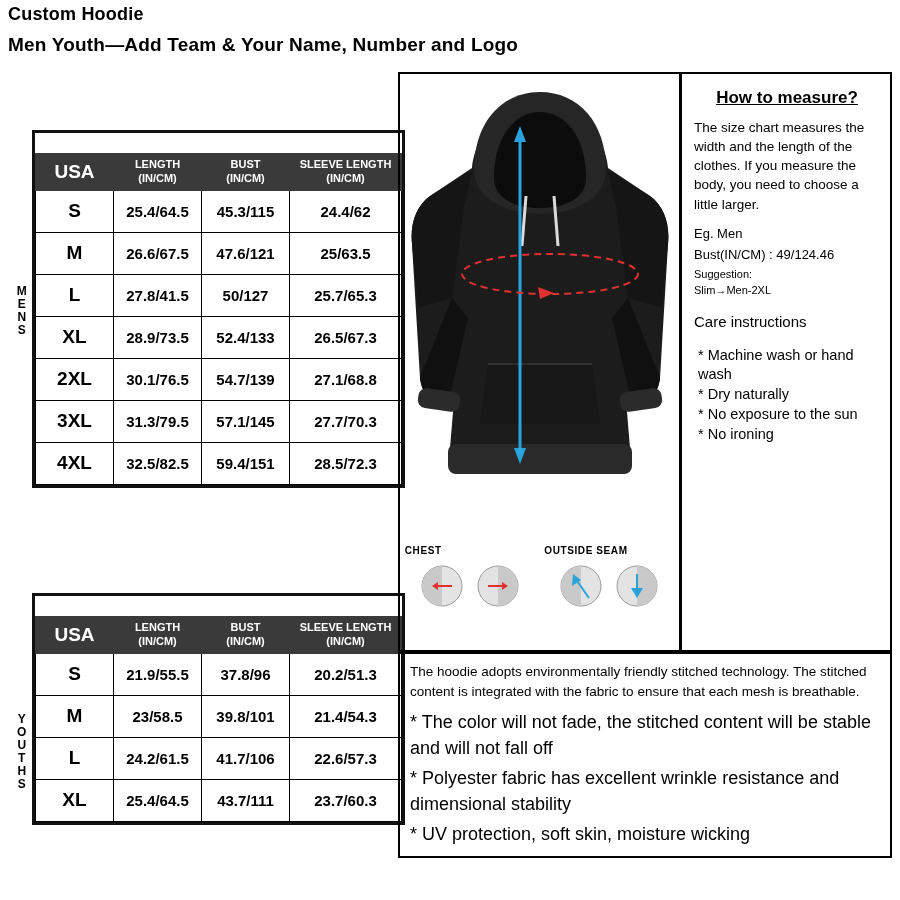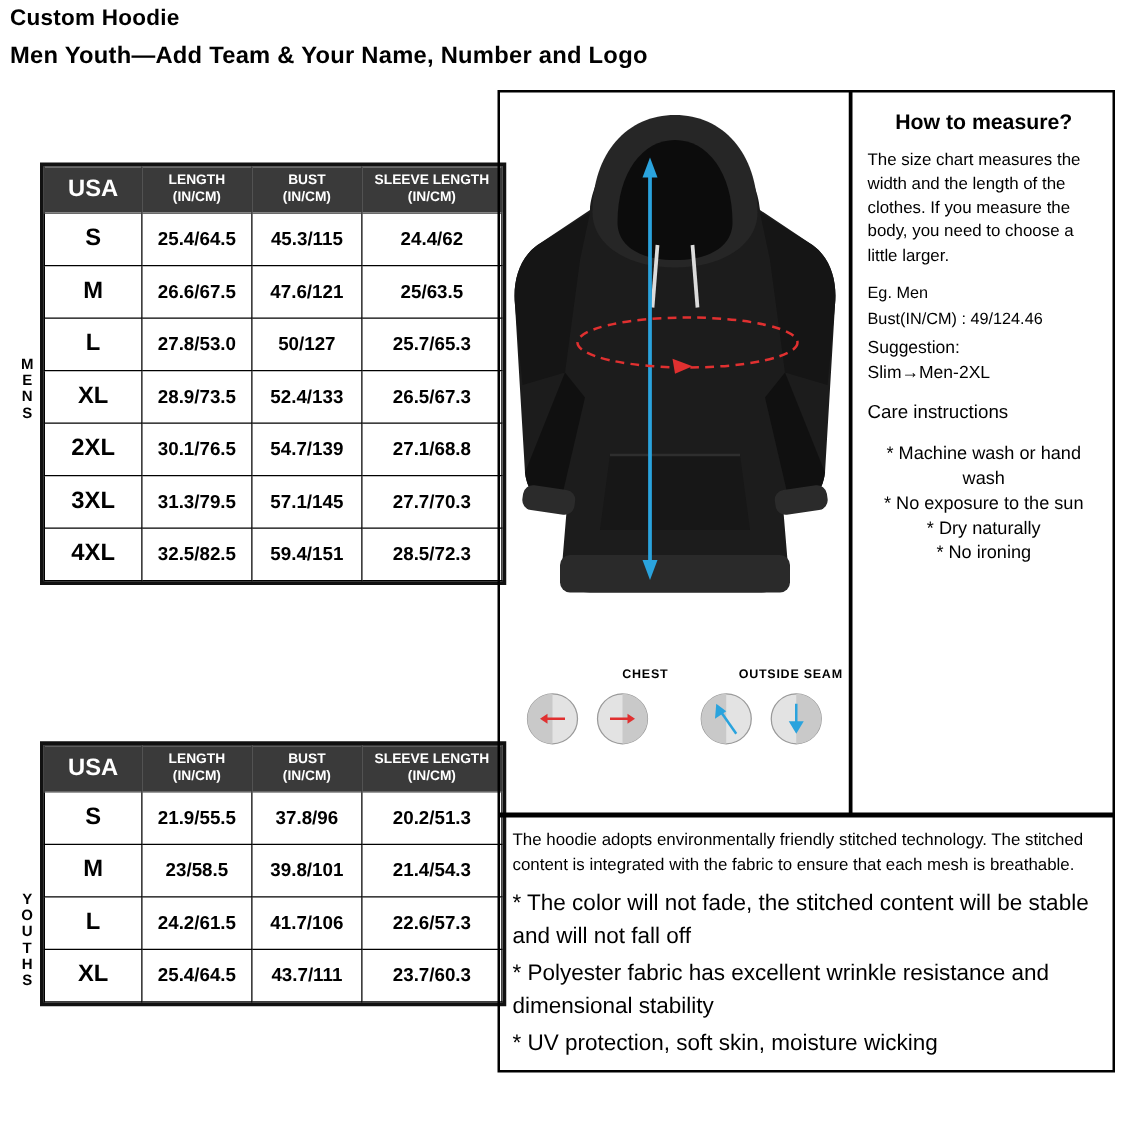--- a/index.html
+++ b/index.html
@@ -37,20 +37,21 @@
     line-height: 13px;
     letter-spacing: .5px;
   }
   .vlabel.mens { top: 155px; }
   .vlabel.youths { top: 120px; }
 
   table.size {
     border-collapse: collapse;
     width: 366px;
     table-layout: fixed;
+    margin-top: 20px;
   }
   table.size th, table.size td {
     border: 1px solid #000;
     text-align: center;
     vertical-align: middle;
   }
   table.size thead th {
     background: #3a3a3a;
     color: #fff;
     border-color: #3a3a3a;
@@ -87,34 +88,34 @@
 
   
   .hood-wrap { position: absolute; inset: 0; overflow: hidden; }
   .hoodie-svg { position: absolute; left: 2px; top: 4px; }
 
   .arrow-line { stroke: #2aa3dd; stroke-width: 3; }
   .dash-ellipse { stroke: #e03030; stroke-width: 2; fill: none; stroke-dasharray: 7 5; }
 
   .legend { position: absolute; left: 0; top: 460px; width: 100%; }
   .legend-row { display: flex; justify-content: space-around; }
-  .legend-item { text-align: right; width: 130px; }
+  .legend-item { text-align: left; width: 130px; margin-top: 11px; }
   .legend-label { font-size: 10px; font-weight: bold; letter-spacing: .6px; margin-bottom: 8px; }
   .circles { display: flex; justify-content: center; gap: 12px; }
 
   
   .panel-measure .inner { padding: 10px 10px 0 12px; }
   .measure-title {
-    font-size: 17px; font-weight: bold; text-align: center; margin: 4px 0 10px;
+    font-size: 17px; font-weight: bold; text-align: center; margin: 4px 0 10px; text-decoration: underline;
   }
   .measure-para { font-size: 13.5px; line-height: 1.42; margin: 0 0 10px; }
   .measure-eg { font-size: 13px; line-height: 1.5; margin: 0 0 2px; }
-  .measure-small { font-size: 14px; line-height: 1.45; margin: 0; }
+  .measure-small { font-size: 11px; line-height: 1.45; margin: 0; }
   .care-title { font-size: 15px; margin: 14px 0 16px; }
-  .care-list { font-size: 14.5px; line-height: 1.36; margin: 4px; text-align: center; }
+  .care-list { font-size: 14.5px; line-height: 1.36; margin: 4px; }
 
   
   .panel-bottom .inner { padding: 8px 10px; }
   .bottom-p { font-size: 13.5px; line-height: 1.5; margin: 0 0 6px; }
   .bottom-li { font-size: 18px; line-height: 1.45; margin: 0 0 4px; }
 </style>
 </head>
 <body>
 
 <div class="page">
@@ -151,21 +152,21 @@
             <td>24.4/62</td>
           </tr>
           <tr>
             <td class="sz">M</td>
             <td>26.6/67.5</td>
             <td>47.6/121</td>
             <td>25/63.5</td>
           </tr>
           <tr>
             <td class="sz">L</td>
-            <td>27.8/53.0</td>
+            <td>27.8/41.5</td>
             <td>50/127</td>
             <td>25.7/65.3</td>
           </tr>
           <tr>
             <td class="sz">XL</td>
             <td>28.9/73.5</td>
             <td>52.4/133</td>
             <td>26.5/67.3</td>
           </tr>
           <tr>
@@ -334,22 +335,22 @@
       <div class="measure-title">How to measure?</div>
       <p class="measure-para">The size chart measures the width and the length of the clothes.  If you measure the body, you need to choose a little larger.</p>
       <p class="measure-eg">Eg. Men</p>
       <p class="measure-eg">Bust(IN/CM) : 49/124.46</p>
       <p class="measure-small">Suggestion:</p>
       <p class="measure-small">Slim→Men-2XL</p>
 
       <div class="care-title">Care instructions</div>
       <div class="care-list">
         <div>* Machine wash or hand wash</div>
+        <div>* Dry naturally</div>
         <div>* No exposure to the sun</div>
-        <div>* Dry naturally</div>
         <div>* No ironing</div>
       </div>
     </div>
   </div>
 
   <div class="panel panel-bottom">
     <div class="inner">
       <p class="bottom-p">The hoodie adopts environmentally friendly stitched technology. The stitched content is integrated with the fabric to ensure that each mesh is breathable.</p>
       <p class="bottom-li">* The color will not fade, the stitched content will be stable and will not fall off</p>
       <p class="bottom-li">* Polyester fabric has excellent wrinkle resistance and dimensional stability</p>

